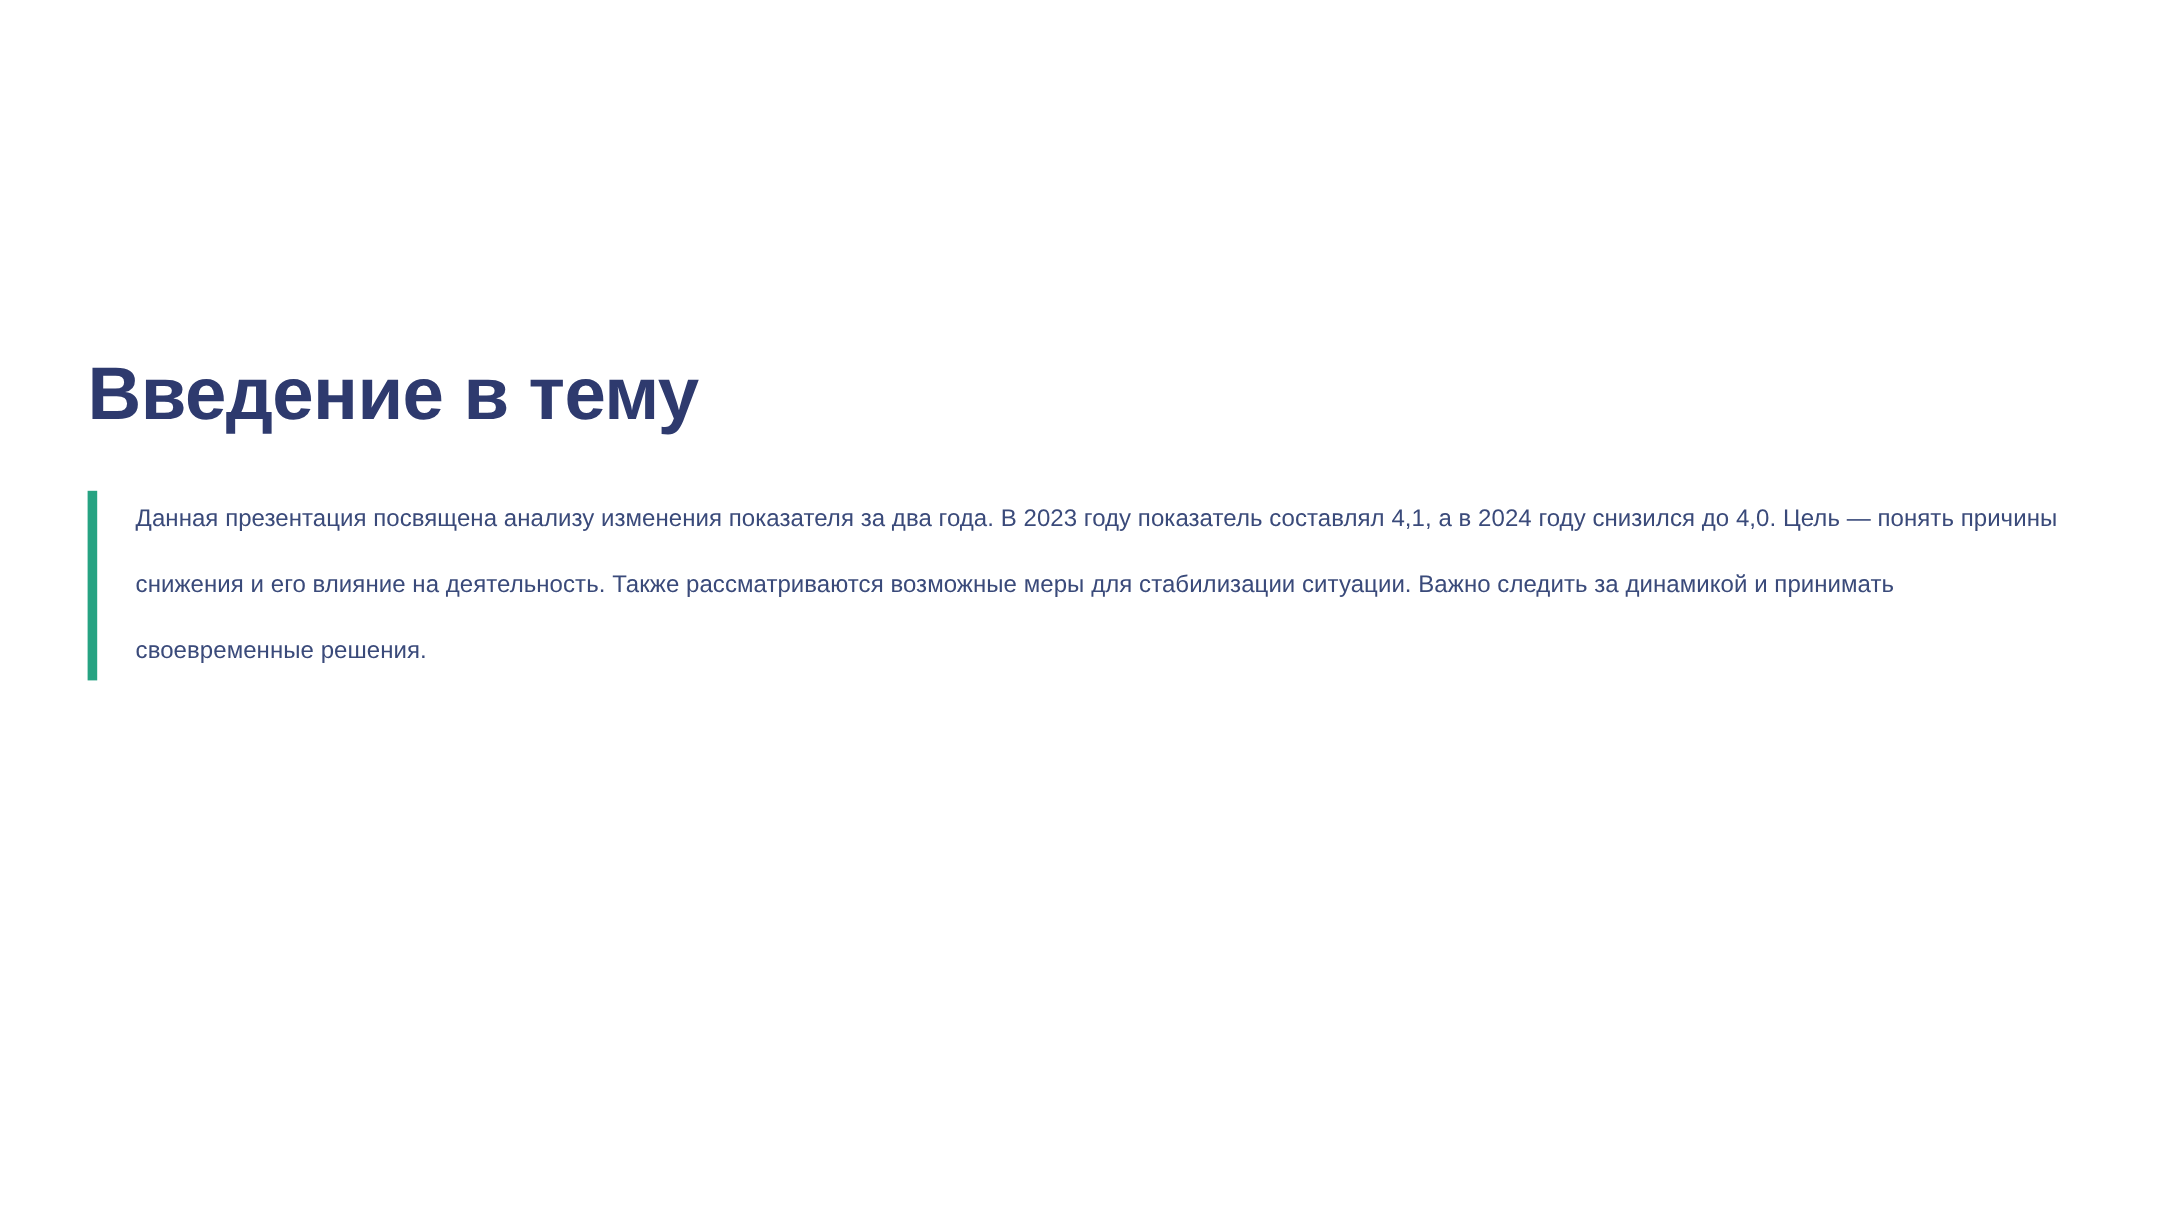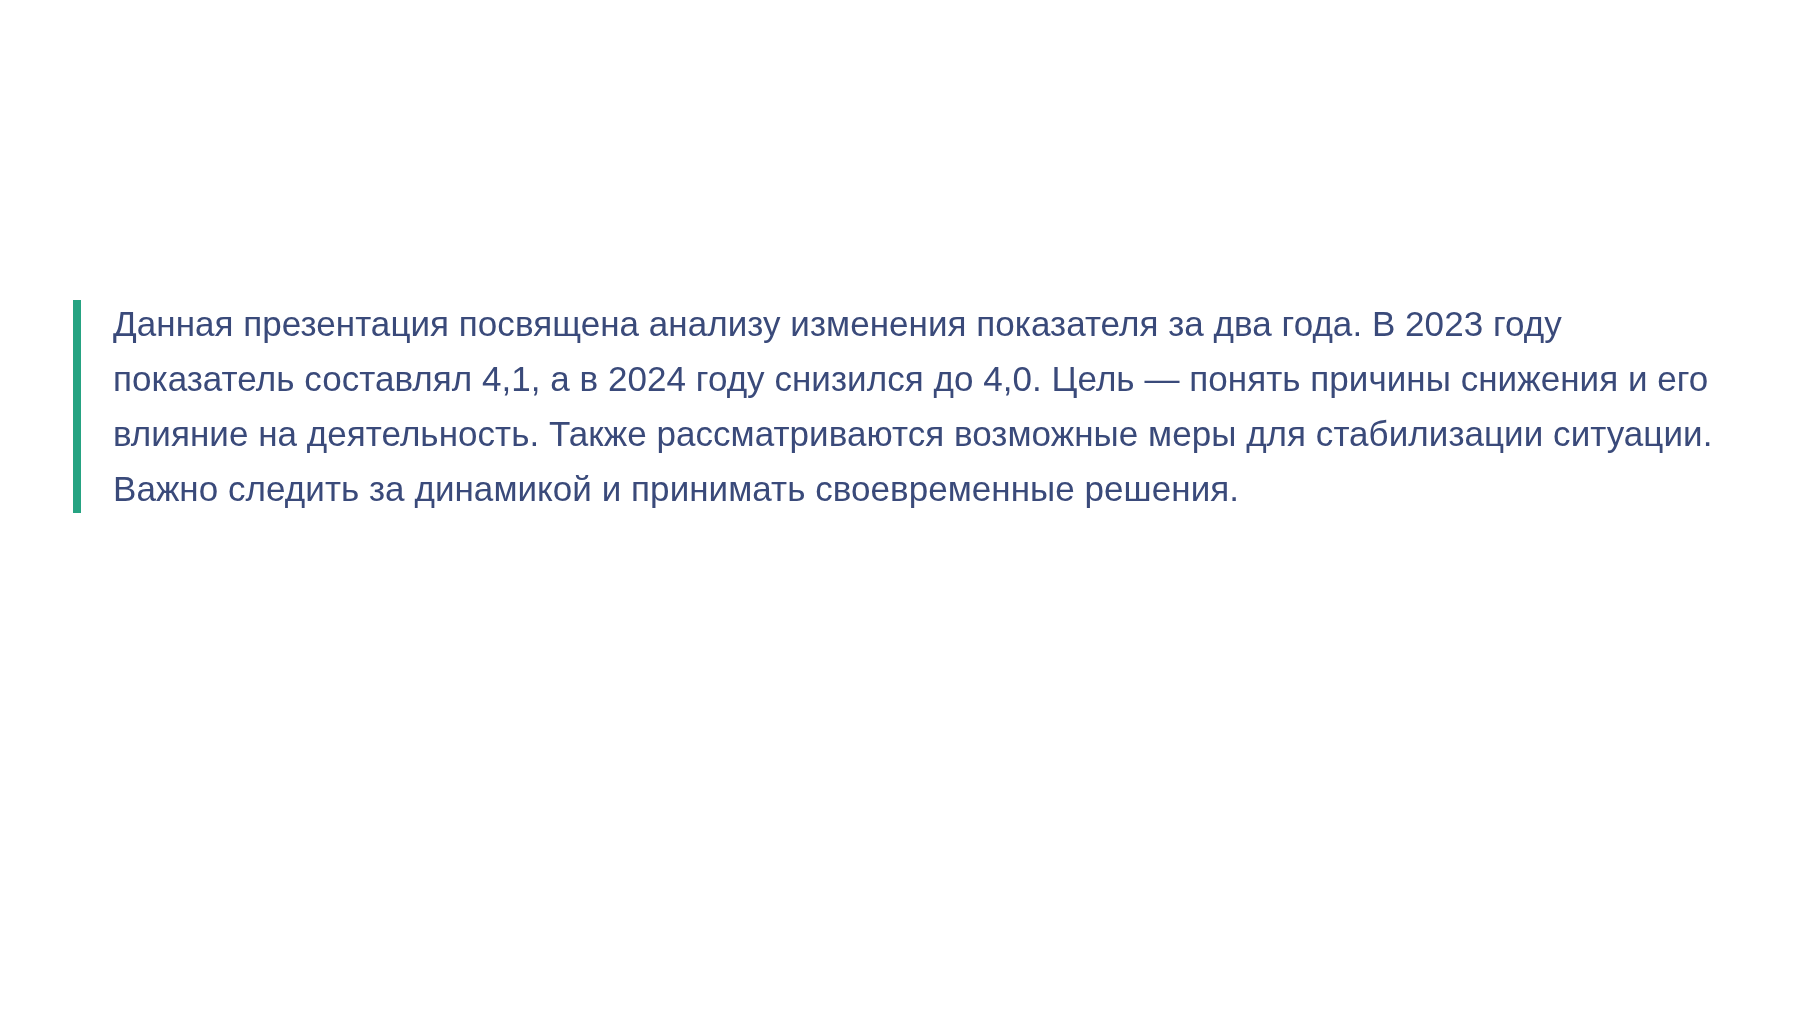--- a/index.html
+++ b/index.html
@@ -54,34 +54,35 @@
     top: 4px;
     bottom: 3px;
     width: 8px;
     background: #26a382;
     border-radius: 0;
   }
 
   .body-text {
     margin: 0;
     color: #3a4a7a;
-    font-size: 35px;
+    font-size: 20px;
     line-height: 55px;
     font-weight: 400;
     text-align: left;
     letter-spacing: 0.05px;
   }
 </style>
 </head>
 <body>
 
 <div class="slide">
 
   <div class="slide-content">
 
+    <h1 class="slide-title">Введение в тему</h1>
 
     <div class="body-block">
 
       <div class="accent-bar"></div>
 
       <p class="body-text">Данная презентация посвящена анализу изменения показателя за два года. В 2023 году показатель составлял 4,1, а в 2024 году снизился до 4,0. Цель — понять причины снижения и его влияние на деятельность. Также рассматриваются возможные меры для стабилизации ситуации. Важно следить за динамикой и принимать своевременные решения.</p>
 
     </div>
 
   </div>

